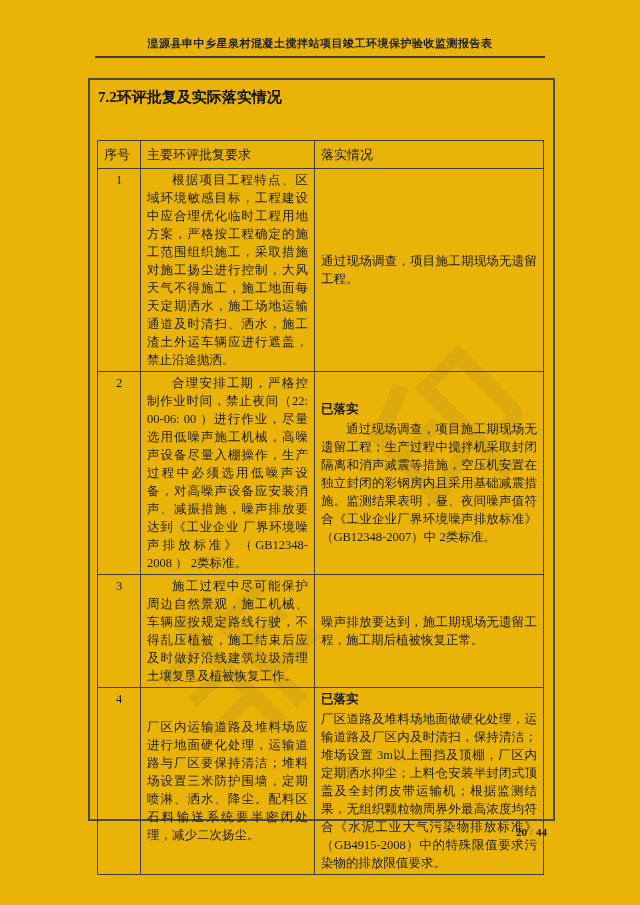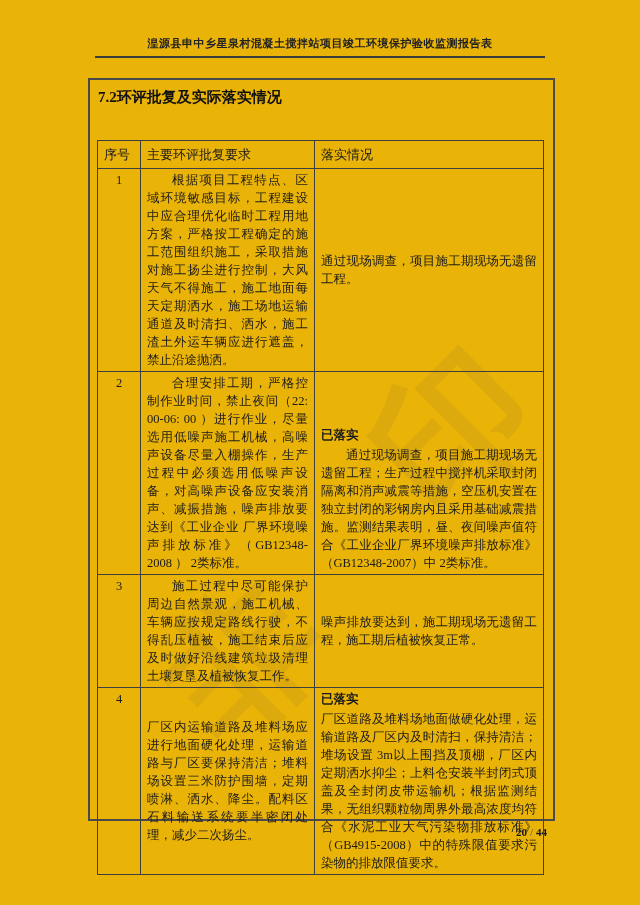--- a/index.html
+++ b/index.html
@@ -55,21 +55,21 @@
     font-weight:normal;
     box-sizing:border-box;
     overflow:hidden;
   }
   tr.hdr th{height:28px;text-align:left;vertical-align:middle;font-size:13px;}
   tbody tr:nth-child(1) td{height:179px;}
   tbody tr:nth-child(2) td{height:193px;}
   tbody tr:nth-child(3) td{height:113px;}
   tbody tr:nth-child(4) td{height:162px;}
   td.no-cell{text-align:center;vertical-align:middle;font-size:12px;}
-  .cellbox{display:flex;flex-direction:column;height:100%;justify-content:flex-end;}
+  .cellbox{display:flex;flex-direction:column;height:100%;justify-content:center;}
   .cellbox.middle{justify-content:center;}
   .req-text,.status-text{text-align:justify;}
   .req-text.indent,.status-text.indent{text-indent:2em;}
   .status-title{font-weight:bold;margin-bottom:2px;}
   .status-title:empty{display:none;}
   .page-number{
     position:absolute;top:826px;left:0;width:555px;
     text-align:right;padding-right:8px;box-sizing:border-box;
     font-size:11px;font-weight:bold;color:#16161d;padding-left:14px;
   }

